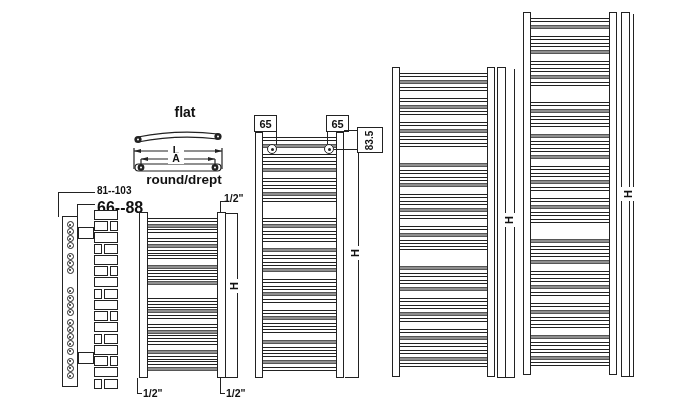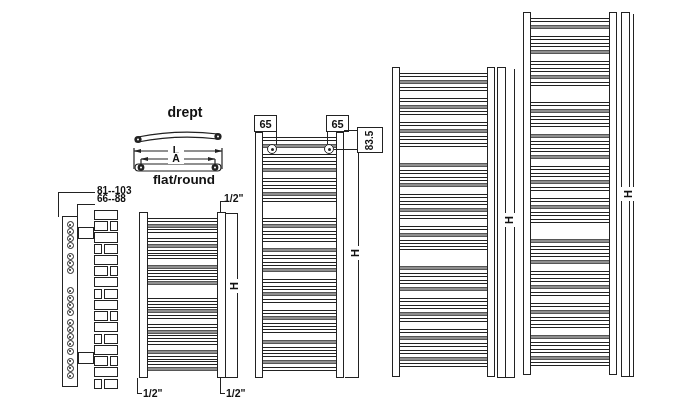--- a/index.html
+++ b/index.html
@@ -38,21 +38,21 @@
 
 <div id="canvas">
 
   <div>
     <div class="hline" style="left:58px;top:192px;width:37px;"></div>
     <div class="vline" style="left:58px;top:192px;height:25px;"></div>
     <div class="lbl" style="left:97px;top:186px;font-size:10px;">81--103</div>
 
     <div class="hline" style="left:77px;top:204px;width:18px;"></div>
     <div class="vline" style="left:77px;top:204px;height:13px;"></div>
-    <div class="lbl" style="left:97px;top:194px;font-size:10px;">66--88</div>
+    <div class="lbl" style="left:97px;top:200px;font-size:16px;">66--88</div>
 
     <div class="rail" style="left:62px;top:216px;width:16px;height:171px;"></div>
     <div class="circles" id="side-circles" style="left:62px;top:221px;width:16px;height:162px;">
         <div class="pcirc" style="width: 7px; height: 7px; left: 4.5px; top: 0px;"></div>
         <div class="pcirc" style="width: 7px; height: 7px; left: 4.5px; top: 7.1px;"></div>
         <div class="pcirc" style="width: 7px; height: 7px; left: 4.5px; top: 14.2px;"></div>
         <div class="pcirc" style="width: 7px; height: 7px; left: 4.5px; top: 21.4px;"></div>
         <div class="pcirc" style="width: 7px; height: 7px; left: 4.5px; top: 31.6px;"></div>
         <div class="pcirc" style="width: 7px; height: 7px; left: 4.5px; top: 38.8px;"></div>
         <div class="pcirc" style="width: 7px; height: 7px; left: 4.5px; top: 45.9px;"></div>
@@ -127,21 +127,21 @@
           <div class="brick" style="width: 100%; height: 100%;"></div>
         </div>
         <div class="brick-row" style="height: 10.05px; margin-bottom: 1.2px;">
           <div class="brick" style="width: 38%; height: 100%;"></div>
           <div class="brick" style="width: 62%; height: 100%;"></div>
         </div>
       </div>
   </div>
 
   <div>
-    <div class="lbl" style="left:150px;top:105px;width:70px;text-align:center;font-size:14px;">drept</div>
+    <div class="lbl" style="left:150px;top:105px;width:70px;text-align:center;font-size:14px;">flat</div>
 
     <svg style="position:absolute;left:128px;top:124px;" width="100" height="50" viewBox="0 0 100 50">
       <g>
         <path class="ln" d="M 10 13 Q 50 5 90 10"></path>
         <path class="ln" d="M 10 18 Q 50 10 90 15"></path>
         <circle class="fl" cx="10" cy="15.5" r="3.6"></circle>
         <circle cx="10" cy="15.5" r="1" fill="#ffffff"></circle>
         <circle class="fl" cx="90" cy="12.5" r="3.6"></circle>
         <circle cx="90" cy="12.5" r="1" fill="#ffffff"></circle>
       </g>
@@ -163,21 +163,21 @@
         <rect class="ln" x="7" y="40" width="86" height="7" rx="3.5"></rect>
         <circle class="fl" cx="13" cy="43.5" r="3.4"></circle>
         <circle cx="13" cy="43.5" r="1" fill="#ffffff"></circle>
         <circle class="fl" cx="87" cy="43.5" r="3.4"></circle>
         <circle cx="87" cy="43.5" r="1" fill="#ffffff"></circle>
       </g>
     </svg>
 
     <div class="lbl" style="left:168px;top:145px;width:16px;text-align:center;font-size:10.5px;background:#fff;">L</div>
     <div class="lbl" style="left:168px;top:153px;width:16px;text-align:center;font-size:10.5px;background:#fff;">A</div>
-    <div class="lbl" style="left:144px;top:173px;width:80px;text-align:center;font-size:13.5px;">flat/round</div>
+    <div class="lbl" style="left:144px;top:173px;width:80px;text-align:center;font-size:13.5px;">round/drept</div>
   </div>
 
   <div>
     <div class="rail" style="left:139px;top:212px;width:9px;height:166px;"></div>
     <div class="rail" style="left:217px;top:212px;width:9px;height:166px;"></div>
     <div class="tubes" id="tubes-small" style="left:148px;top:218px;width:69px;height:156px;">
         <div class="tube" style="top: 0px;"></div>
         <div class="tube gray" style="top: 5.6px;"></div>
         <div class="tube" style="top: 11.3px;"></div>
         <div class="tube" style="top: 20.4px;"></div>

